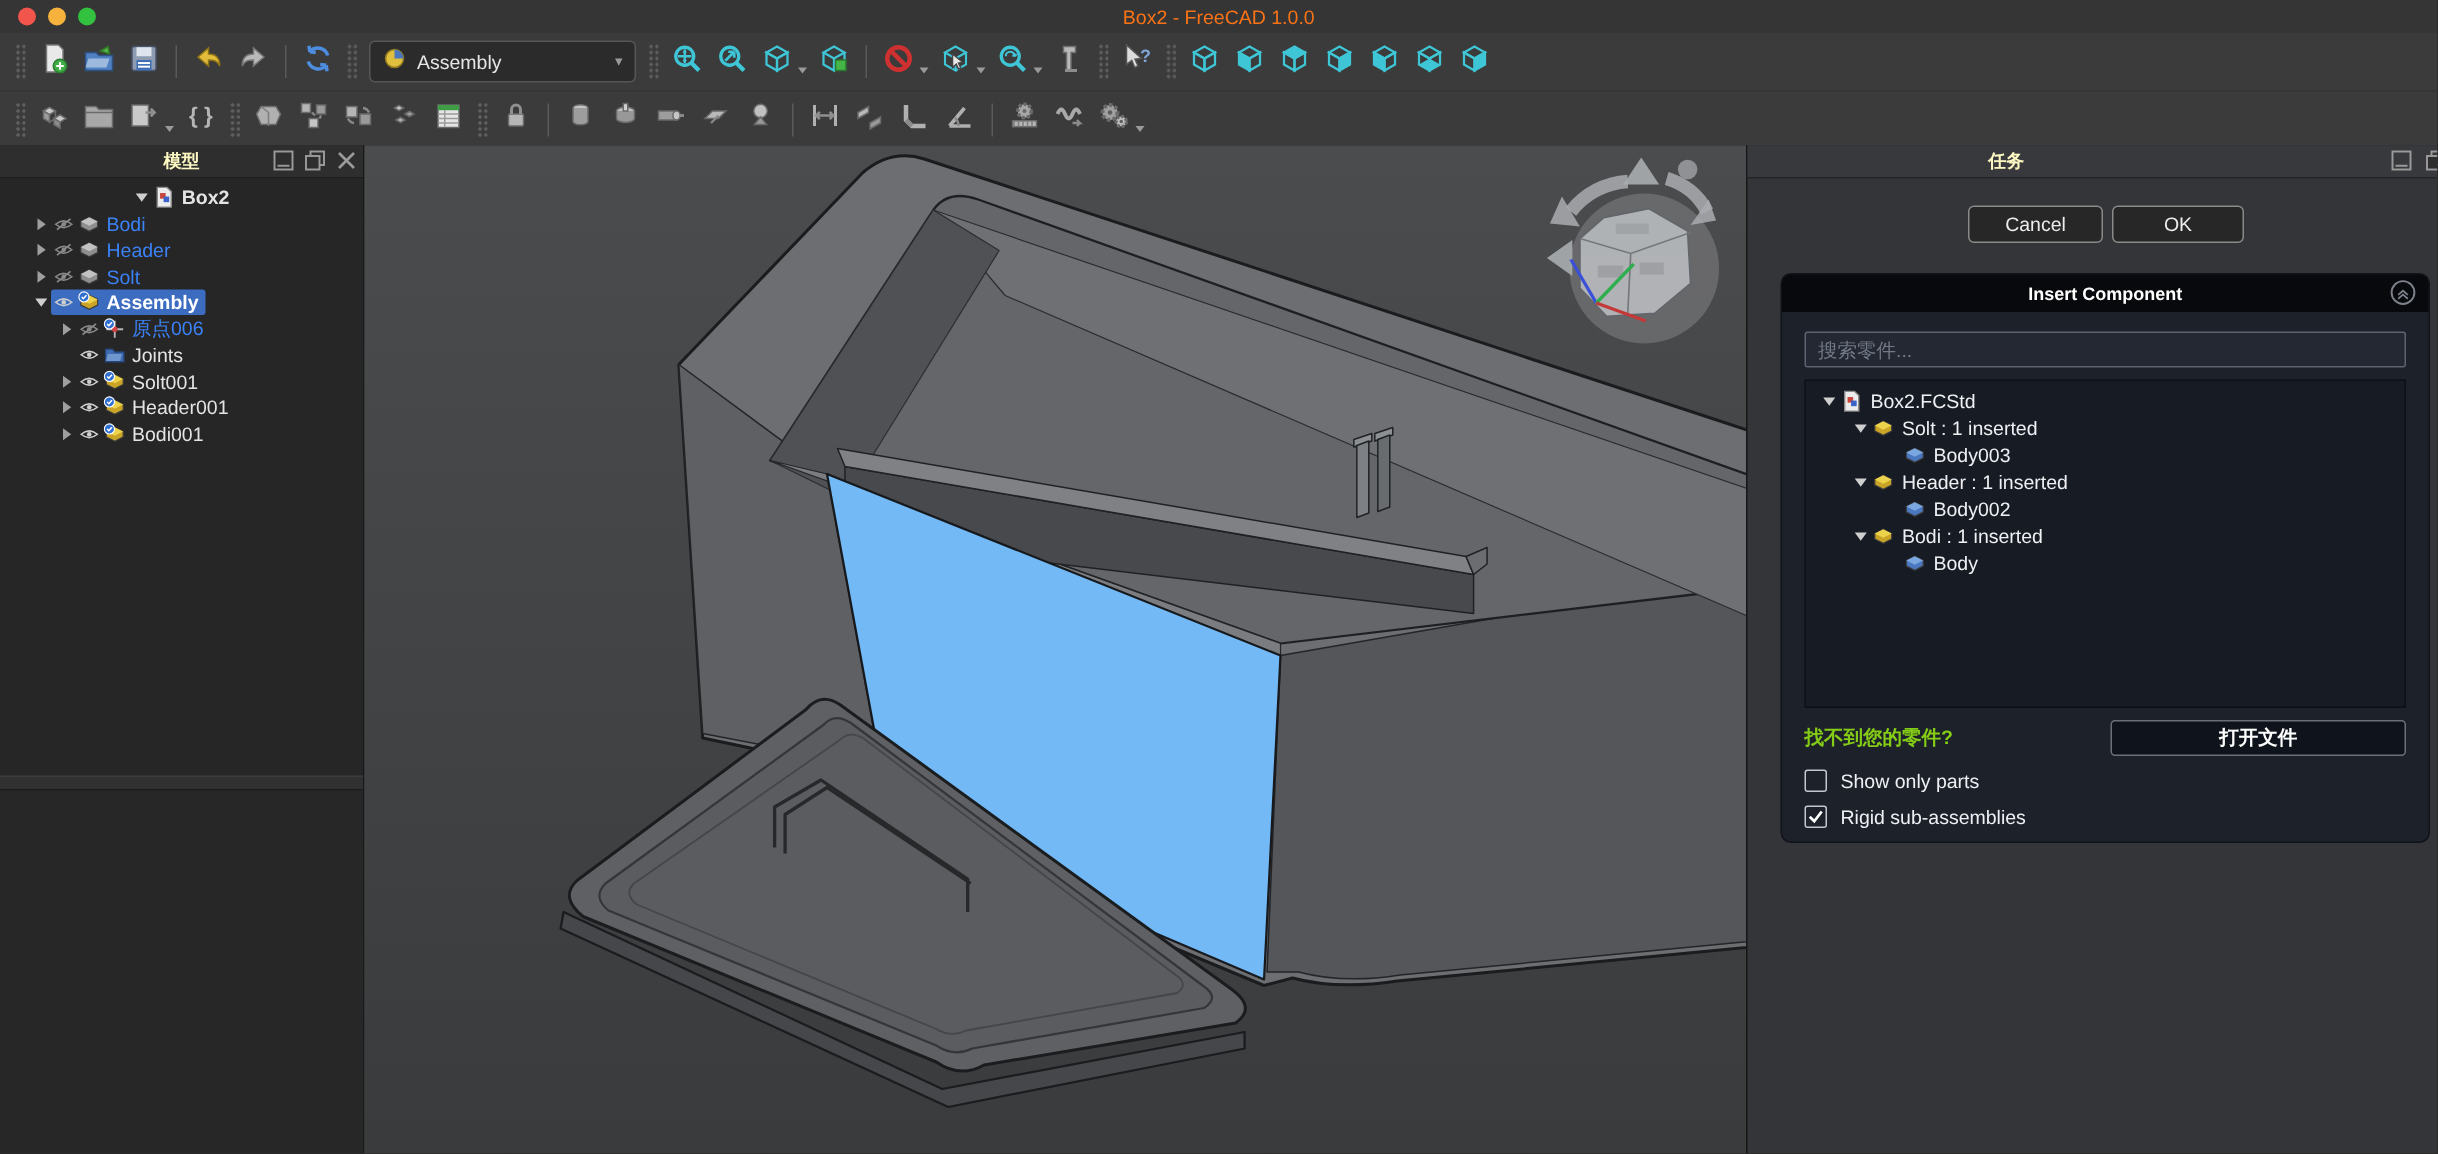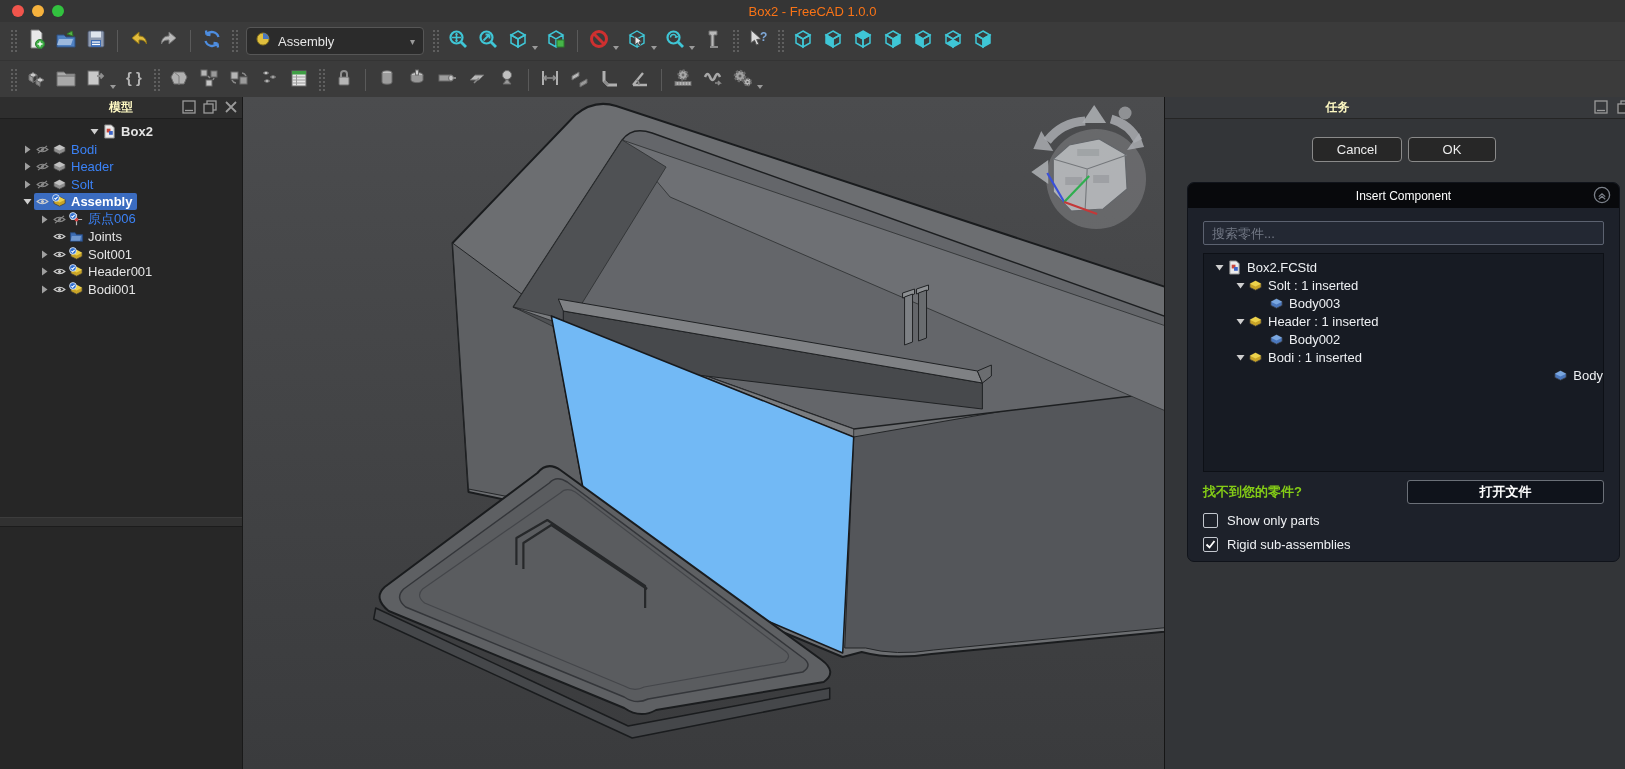--- a/index.html
+++ b/index.html
@@ -54,21 +54,21 @@
   .rightpanel .phead{background:#37393c;border-bottom:1px solid #252525;height:21px;}
   .rightpanel .ptitle{padding-right:115px;}
   .taskbtns{position:absolute;left:0;top:40px;width:100%;height:26px;}
   .btn{position:absolute;height:25px;background:#272727;border:1px solid #8a8a8a;border-radius:4px;
        color:#ececec;font-size:13px;display:flex;align-items:center;justify-content:center;box-sizing:border-box;}
   .btn-cancel{left:147px;top:0;width:90px;}
   .btn-ok{left:243px;top:0;width:88px;}
   .card{position:absolute;left:22px;top:85px;width:433px;height:380px;background:#1d212a;
         border:1px solid #10131a;border-radius:7px;box-sizing:border-box;}
   .cardhead{height:25px;background:#08090c;border-radius:6px 6px 0 0;display:flex;align-items:center;justify-content:center;position:relative;}
-  .cardhead .ctitle{font-size:12px;font-weight:normal;color:#fff;}
+  .cardhead .ctitle{font-size:12px;font-weight:bold;color:#fff;}
   .cardhead .collapse{position:absolute;right:8px;top:3px;}
   .cardbody{padding:13px 15px 0 15px;}
   .search{width:100%;height:24px;box-sizing:border-box;background:#232833;border:1px solid #5c6270;border-radius:2px;
           color:#dfe3ea;font-size:13px;padding:0 8px;outline:none;font-family:"Liberation Sans",sans-serif;}
   .search::placeholder{color:#737986;}
   .ilist{margin-top:8px;height:213px;background:#171b23;border:1px solid #0d1016;overflow:hidden;padding-top:4px;}
   .irow{height:18px;display:flex;align-items:center;font-size:13px;color:#eef0f3;white-space:nowrap;}
   .irow .caret{width:14px;display:flex;justify-content:center;flex:none;}
   .irow .ticon{width:17px;display:flex;justify-content:center;flex:none;}
   .irow .tlabel{padding-left:4px;}
@@ -860,21 +860,21 @@
                   </svg>
                 </span>
                 <span class="ticon">
                   <svg width="15" height="15" viewBox="0 0 16 16">
                     <path d="M2 6 L8 3 L14 6 L14 10 L8 13 L2 10 Z" fill="#c9a427" stroke="#3a3a3a" stroke-width="0.8"></path>
                     <path d="M2 6 L8 3 L14 6 L8 9 Z" fill="#edd24b"></path>
                   </svg>
                 </span>
                 <span class="tlabel">Bodi : 1 inserted</span>
               </div>
-              <div class="irow" style="padding-left: 50px; justify-content: flex-end;">
+              <div class="irow" style="padding-left: 50px;">
                 <span class="caret"></span>
                 <span class="ticon">
                   <svg width="15" height="15" viewBox="0 0 16 16">
                     <path d="M2 6 L8 3 L14 6 L14 10 L8 13 L2 10 Z" fill="#4a77bd" stroke="#3a3a3a" stroke-width="0.8"></path>
                     <path d="M2 6 L8 3 L14 6 L8 9 Z" fill="#7aa7e0"></path>
                   </svg>
                 </span>
                 <span class="tlabel">Body</span>
               </div>
             </div>

